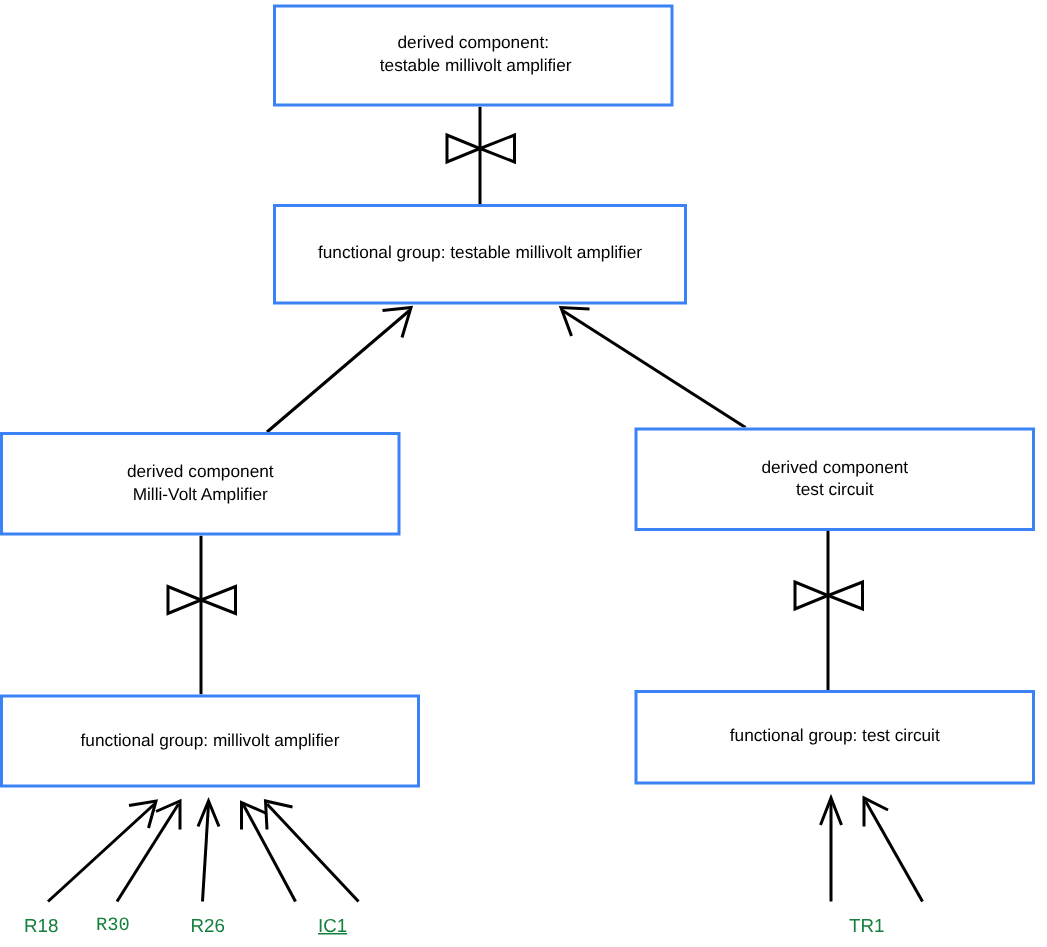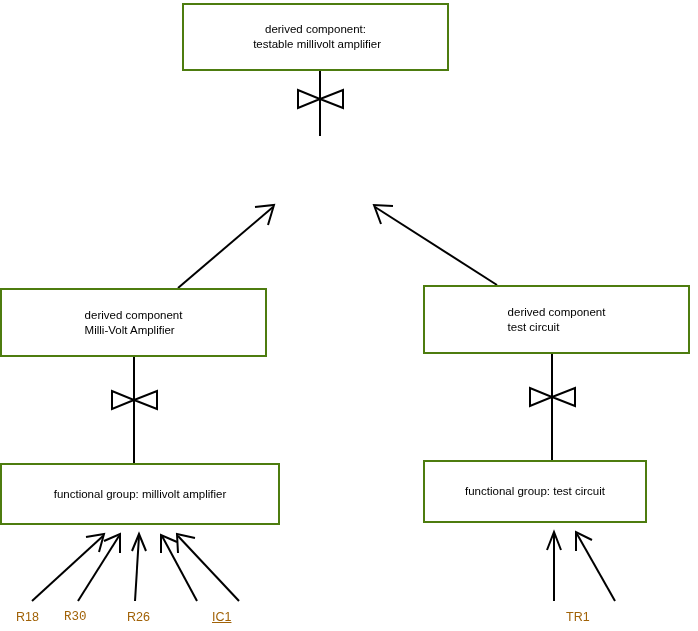--- a/index.html
+++ b/index.html
@@ -22,43 +22,43 @@
   #diagram-svg {
     position: absolute;
     left: 0;
     top: 0;
     width: 698px;
     height: 631px;
   }
   .node-box {
     position: absolute;
     box-sizing: border-box;
-    border: 2px solid #4d7c0f;
+    border: 2px solid #3b82f6;
     background: #ffffff;
     display: flex;
     align-items: center;
     justify-content: center;
     z-index: 2;
   }
   .node-text {
     font-family: "Liberation Sans", sans-serif;
     font-size: 11.5px;
     line-height: 15px;
     color: #000000;
     white-space: pre;
-    text-align: left;
+    text-align: center;
   }
   .node-text.centered {
     text-align: center;
   }
   .leaf-label {
     position: absolute;
     font-family: "Liberation Sans", sans-serif;
     font-size: 12.5px;
-    color: #a16207;
+    color: #15803d;
     white-space: nowrap;
     z-index: 3;
   }
 </style>
 </head>
 <body>
 
 <div id="canvas">
 
   <svg id="diagram-svg" viewBox="0 0 698 631" xmlns="http://www.w3.org/2000/svg">
@@ -121,36 +121,39 @@
       <line x1="615" y1="601" x2="577" y2="534" stroke="#000" stroke-width="2"></line>
       <polyline points="576,551 576,532 592,540" fill="none" stroke="#000" stroke-width="2"></polyline>
     </g>
   </svg>
 
   <div class="node-box" style="left:182px; top:3px; width:267px; height:68px;">
     <div class="node-text centered">derived component:
  testable millivolt amplifier</div>
   </div>
 
+  <div class="node-box" style="left:182px; top:136px; width:276px; height:67px;">
+    <div class="node-text centered">functional group: testable millivolt amplifier</div>
+  </div>
 
   <div class="node-box" style="left:0px; top:288px; width:267px; height:69px;">
     <div class="node-text">derived component
 Milli-Volt Amplifier</div>
   </div>
 
   <div class="node-box" style="left:423px; top:285px; width:267px; height:69px;">
     <div class="node-text">derived component
 test circuit</div>
   </div>
 
   <div class="node-box" style="left:0px; top:463px; width:280px; height:62px;">
     <div class="node-text centered">functional group: millivolt amplifier</div>
   </div>
 
-  <div class="node-box" style="left:423px; top:460px; width:224px; height:63px;">
+  <div class="node-box" style="left:423px; top:460px; width:267px; height:63px;">
     <div class="node-text centered">functional group: test circuit</div>
   </div>
 
   <div class="leaf-label" style="left:16px; top:610px;">R18</div>
   <div class="leaf-label" style="left:64px; top:610px;font-family:Liberation Mono, monospace;">R30</div>
   <div class="leaf-label" style="left:127px; top:610px;">R26</div>
   <div class="leaf-label" style="left:161px; top:610px;margin-top:44px;">R22</div>
   <div class="leaf-label" style="left:212px; top:610px;text-decoration:underline;">IC1</div>
 
   <div class="leaf-label" style="left:538px; top:610px;margin-left:28px;">TR1</div>

